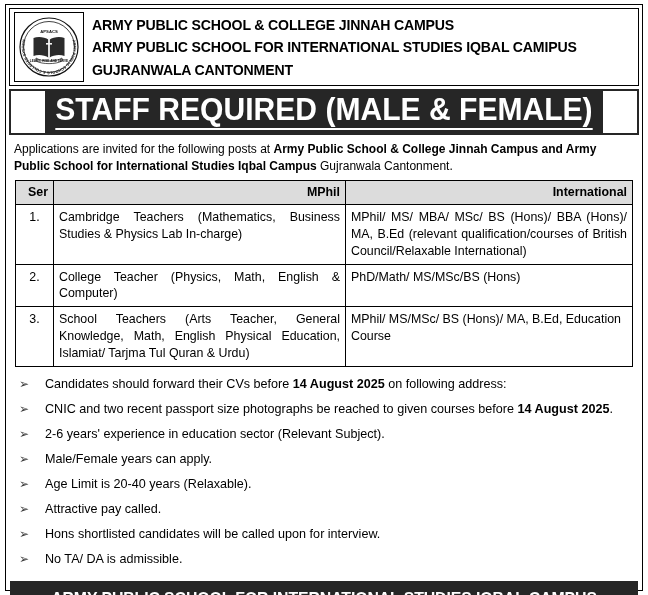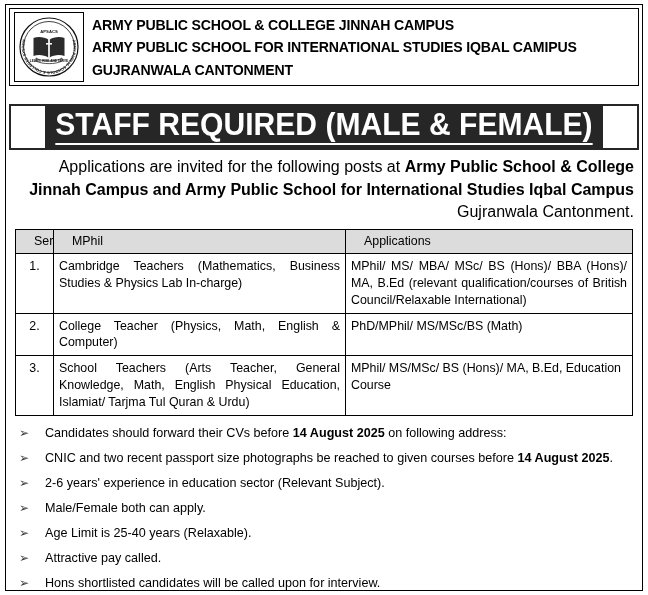--- a/index.html
+++ b/index.html
@@ -68,21 +68,21 @@
     transform: scaleX(0.93);
     transform-origin: left center;
     white-space: nowrap;
   }
 
   
   .banner {
     position: relative;
     background: #262626;
     height: 46px;
-    margin-top: 18px;
+    margin-top: 3px;
     flex: 0 0 auto;
     display: flex;
     align-items: center;
     justify-content: center;
   }
   .banner .notch {
     position: absolute;
     top: 2px;
     bottom: 2px;
     width: 34px;
@@ -98,24 +98,24 @@
     letter-spacing: 0px;
     border-bottom: 2px solid #ffffff;
     padding-bottom: 1px;
     line-height: 1.05;
     transform: scaleX(0.97);
     white-space: nowrap;
   }
 
   
   .intro {
-    font-size: 16px;
+    font-size: 12px;
     line-height: 1.42;
     padding: 6px 5px 5px 5px;
-    text-align: right;
+    text-align: left;
     flex: 0 0 auto;
   }
   .intro b { font-weight: bold; }
 
   
   .tbl-wrap {
     padding: 0 6px;
     flex: 0 0 auto;
   }
   table.posts {
@@ -126,23 +126,23 @@
   }
   table.posts th,
   table.posts td {
     border: 1px solid #000;
     padding: 4px 5px;
     vertical-align: top;
     line-height: 1.36;
   }
   table.posts thead th {
     background: #dcdcdc;
-    text-align: left;
-    font-weight: normal;
-    padding: 3px 18px;
+    text-align: right;
+    font-weight: bold;
+    padding: 3px 5px;
     vertical-align: middle;
   }
   col.c-ser { width: 38px; }
   col.c-post { width: 292px; }
   td.ser {
     text-align: center;
     vertical-align: top;
     padding-top: 5px;
   }
   td.just { text-align: justify; }
@@ -234,33 +234,33 @@
       <table class="posts">
         <colgroup>
           <col class="c-ser">
             <col class="c-post">
             <col>
         </colgroup>
         <thead>
           <tr>
             <th>Ser</th>
             <th>MPhil</th>
-            <th>Applications</th>
+            <th>International</th>
           </tr>
         </thead>
         <tbody>
           <tr>
             <td class="ser">1.</td>
             <td class="just">Cambridge Teachers (Mathematics, Business Studies &amp; Physics Lab In-charge)</td>
             <td class="just">MPhil/ MS/ MBA/ MSc/ BS (Hons)/ BBA (Hons)/ MA, B.Ed (relevant qualification/courses of British Council/Relaxable International)</td>
           </tr>
           <tr>
             <td class="ser">2.</td>
             <td class="just">College Teacher (Physics, Math, English &amp; Computer)</td>
-            <td>PhD/MPhil/ MS/MSc/BS (Math)</td>
+            <td>PhD/Math/ MS/MSc/BS (Hons)</td>
           </tr>
           <tr>
             <td class="ser">3.</td>
             <td class="just">School Teachers (Arts Teacher, General Knowledge, Math, English Physical Education, Islamiat/ Tarjma Tul Quran &amp; Urdu)</td>
             <td>MPhil/ MS/MSc/ BS (Hons)/ MA, B.Ed, Education Course</td>
           </tr>
         </tbody>
       </table>
     </div>
 
@@ -272,25 +272,25 @@
       <div class="bullet">
         <span class="mark">➢</span>
         <span class="txt"><span>CNIC and two recent passport size photographs be reached to given courses before </span><b>14 August 2025</b><span>.</span></span>
       </div>
       <div class="bullet">
         <span class="mark">➢</span>
         <span class="txt"><span>2-6 years' experience in education sector (Relevant Subject).</span><b></b><span></span></span>
       </div>
       <div class="bullet">
         <span class="mark">➢</span>
-        <span class="txt"><span>Male/Female both can apply.</span><b></b><span></span></span>
-      </div>
-      <div class="bullet">
-        <span class="mark">➢</span>
-        <span class="txt"><span>Age Limit is 25-40 years (Relaxable).</span><b></b><span></span></span>
+        <span class="txt"><span>Male/Female years can apply.</span><b></b><span></span></span>
+      </div>
+      <div class="bullet">
+        <span class="mark">➢</span>
+        <span class="txt"><span>Age Limit is 20-40 years (Relaxable).</span><b></b><span></span></span>
       </div>
       <div class="bullet">
         <span class="mark">➢</span>
         <span class="txt"><span>Attractive pay called.</span><b></b><span></span></span>
       </div>
       <div class="bullet">
         <span class="mark">➢</span>
         <span class="txt"><span>Hons shortlisted candidates will be called upon for interview.</span><b></b><span></span></span>
       </div>
       <div class="bullet">

